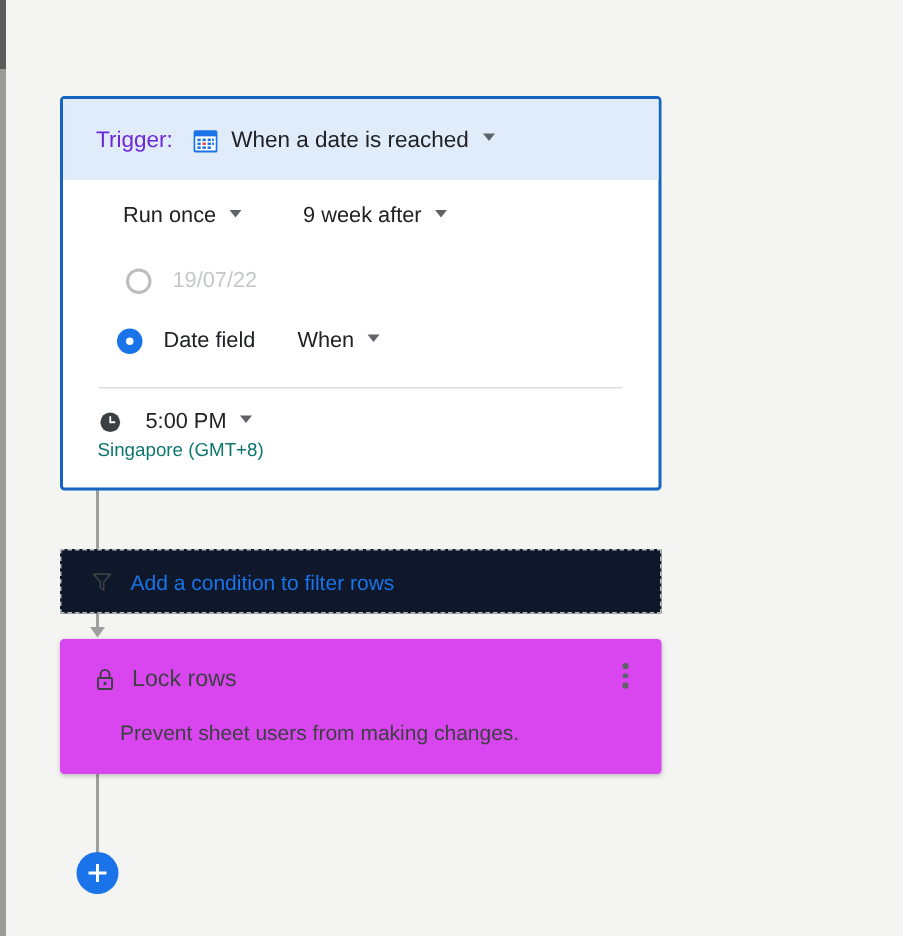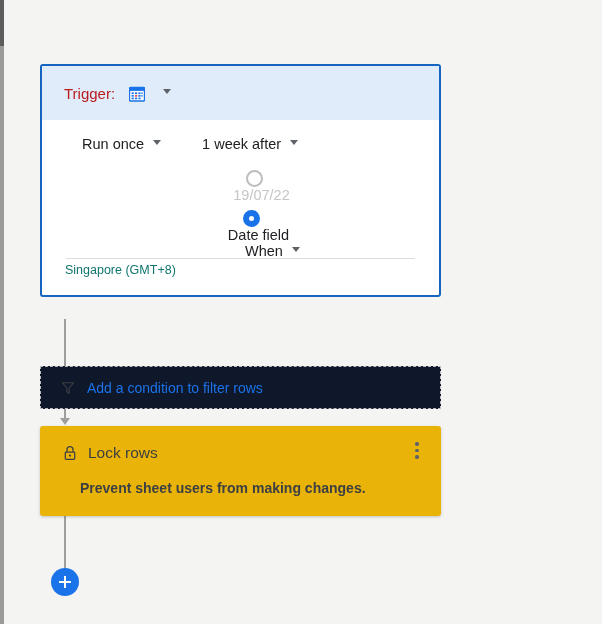--- a/index.html
+++ b/index.html
@@ -84,21 +84,21 @@
   .trigger-head {
     background: #e1ecfb;
     height: 54px;
     display: flex;
     align-items: center;
     padding-left: 22px;
     box-sizing: border-box;
   }
   .trigger-label {
     font-size: 15px;
-    color: #b91c1c;
+    color: #6d28d9;
     margin-right: 14px;
   }
   .cal-icon {
     width: 16px; height: 16px;
     margin-right: 9px;
     flex: none;
     position: relative;
     top: 1px;
   }
   .trigger-value {
@@ -132,21 +132,20 @@
     display: inline-flex;
     align-items: center;
   }
   .dd + .dd { margin-left: 30px; }
 
   .row-radio {
     display: flex;
     align-items: center;
     padding-left: 42px;
     height: 34px;
-    flex-direction: column;
   }
   .row-radio.first { margin-top: 8px; }
   .row-radio.second { margin-top: 6px; padding-left: 36px; }
 
   .radio {
     width: 17px; height: 17px;
     border-radius: 50%;
     border: 2px solid #bdbdbd;
     box-sizing: border-box;
     margin-right: 14px;
@@ -216,21 +215,21 @@
   }
   .condition-link {
     font-size: 14px;
     color: #1a73e8;
   }
   
   .action-card {
     position: absolute;
     left: 36px; top: 379px;
     width: 401px; height: 90px;
-    background: #eab308;
+    background: #d946ef;
     border-radius: 3px;
     box-shadow: 0 1px 3px rgba(60,64,67,0.28);
     box-sizing: border-box;
   }
   .action-head {
     display: flex;
     align-items: center;
     padding: 18px 0 0 23px;
     position: relative;
   }
@@ -253,21 +252,20 @@
     display: block;
     width: 3.5px; height: 3.5px;
     border-radius: 50%;
     background: #5f6368;
     margin: 0 auto 3px auto;
   }
   .action-desc {
     font-size: 14px;
     color: #3c4043;
     padding: 18px 0 0 40px;
-    font-weight: bold;
   }
   
   .fab {
     position: absolute;
     left: 47px; top: 521px;
     width: 28px; height: 28px;
     border-radius: 50%;
     background: #1a73e8;
     cursor: pointer;
   }
@@ -313,52 +311,65 @@
               <rect x="2.6" y="9.0" width="2.2" height="1.7"></rect>
               <rect x="9.4" y="9.0" width="2.2" height="1.7"></rect>
               <rect x="12.4" y="9.0" width="1.2" height="1.7"></rect>
               <rect x="2.6" y="11.6" width="2.2" height="1.7"></rect>
               <rect x="6.0" y="11.6" width="2.2" height="1.7"></rect>
               <rect x="9.4" y="11.6" width="2.2" height="1.7"></rect>
             </g>
             <rect x="6.0" y="9.0" width="2.2" height="1.7" fill="#e8453c"></rect>
           </svg>
         </span>
+        <span class="trigger-value">When a date is reached</span>
         <span class="caret"></span>
       </div>
 
       <div class="trigger-body">
 
         <div class="row-dropdowns">
           <span class="dd">
             <span>Run once</span>
             <span class="caret small"></span>
           </span>
           <span class="dd">
-            <span>1 week after</span>
+            <span>9 week after</span>
             <span class="caret small"></span>
           </span>
         </div>
 
         <div class="row-radio first">
           <span class="radio"></span>
           <span class="radio-text-muted">19/07/22</span>
         </div>
 
         <div class="row-radio second">
           <span class="radio checked"></span>
           <span class="radio-text">Date field</span>
           <span class="dd field-dd">
             <span>When</span>
             <span class="caret small"></span>
           </span>
         </div>
 
         <div class="divider"></div>
 
+        <div class="row-time">
+          <span class="clock-icon">
+            <svg viewBox="0 0 16 16" width="15" height="15" aria-hidden="true">
+              <circle cx="8" cy="8" r="7" fill="#3c4043"></circle>
+              <path d="M8 4.2 L8 8 L11 8" stroke="#ffffff" stroke-width="1.3" fill="none" stroke-linecap="round"></path>
+            </svg>
+          </span>
+          <span class="dd">
+            <span>5:00 PM</span>
+            <span class="caret small"></span>
+          </span>
+        </div>
 
         <div class="tz">Singapore (GMT+8)</div>
       </div>
     </div>
 
     <div class="condition-box">
       <span class="funnel-icon">
         <svg viewBox="0 0 16 16" width="14" height="14" aria-hidden="true">
           <path d="M1.5 2 L14.5 2 L9.3 8 L9.3 14 L6.7 12.4 L6.7 8 Z" fill="none" stroke="#3c4043" stroke-width="1.3" stroke-linejoin="round"></path>
         </svg>

